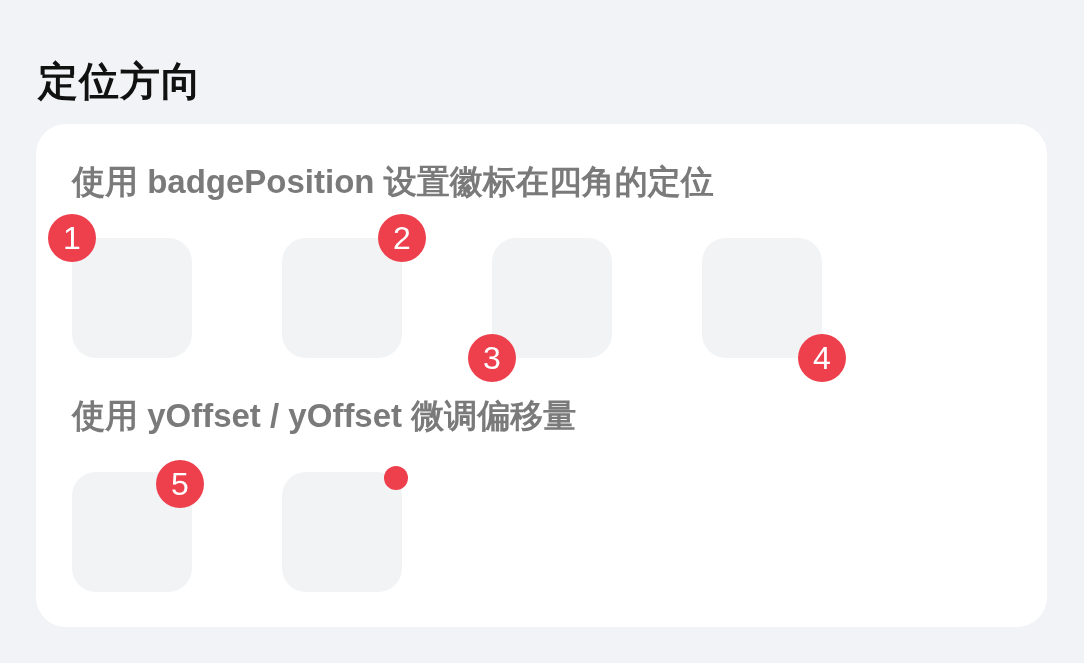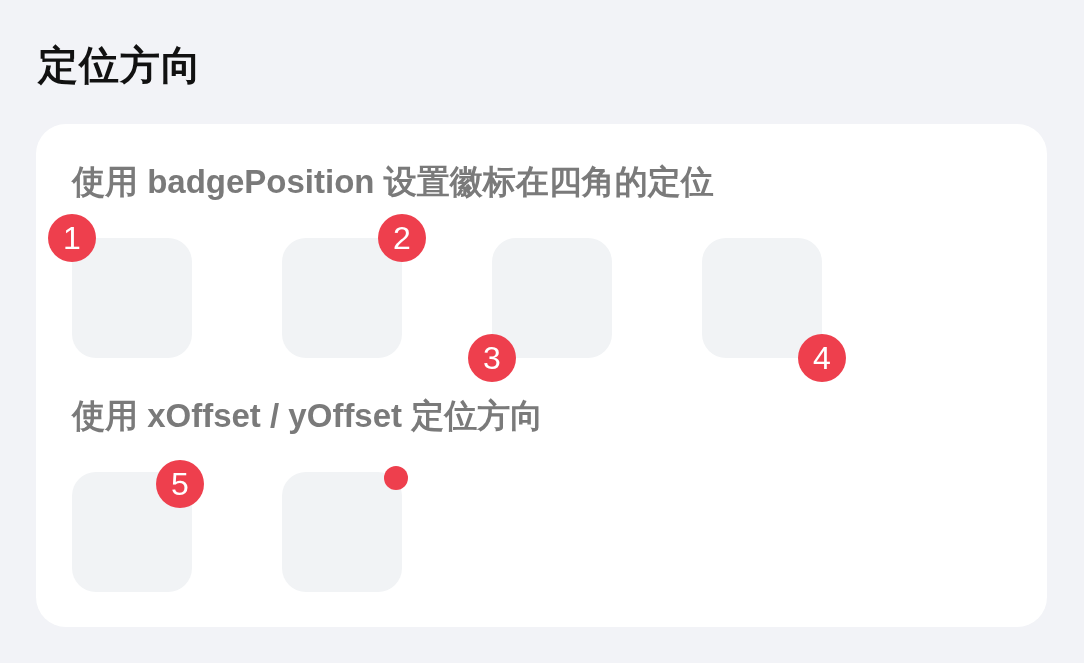--- a/index.html
+++ b/index.html
@@ -3,21 +3,21 @@
   <meta charset="utf-8">
   <style>
     html, body { margin: 0; padding: 0; }
     body {
       width: 1084px; height: 663px; overflow: hidden;
       background: #f2f3f7;
       font-family: "Liberation Sans", "DejaVu Sans", sans-serif;
       position: relative;
     }
     .page-title {
-      position: absolute; left: 38px; top: 38px;
+      position: absolute; left: 38px; top: 54px;
       font-size: 40px; font-weight: bold; color: #111;
       letter-spacing: 1px;
     }
     .card {
       position: absolute; left: 36px; top: 124px;
       width: 1011px; height: 503px;
       background: #ffffff; border-radius: 30px;
     }
     .section-label {
       position: absolute; left: 72px;
@@ -51,19 +51,19 @@
 
 <div class="box" style="left:282px; top:238px;"></div>
 <div class="badge" style="left:378px; top:214px;">2</div>
 
 <div class="box" style="left:492px; top:238px;"></div>
 <div class="badge" style="left:468px; top:334px;">3</div>
 
 <div class="box" style="left:702px; top:238px;"></div>
 <div class="badge" style="left:798px; top:334px;">4</div>
 
-<div class="section-label" style="top:394px;">使用 xOffset / yOffset 定位方向</div>
+<div class="section-label" style="top:394px;">使用 yOffset / yOffset 微调偏移量</div>
 
 <div class="box" style="left:72px; top:472px;"></div>
 <div class="badge" style="left:156px; top:460px;">5</div>
 
 <div class="box" style="left:282px; top:472px;"></div>
 <div class="dot" style="left:384px; top:466px;"></div>
 
 </body></html>

